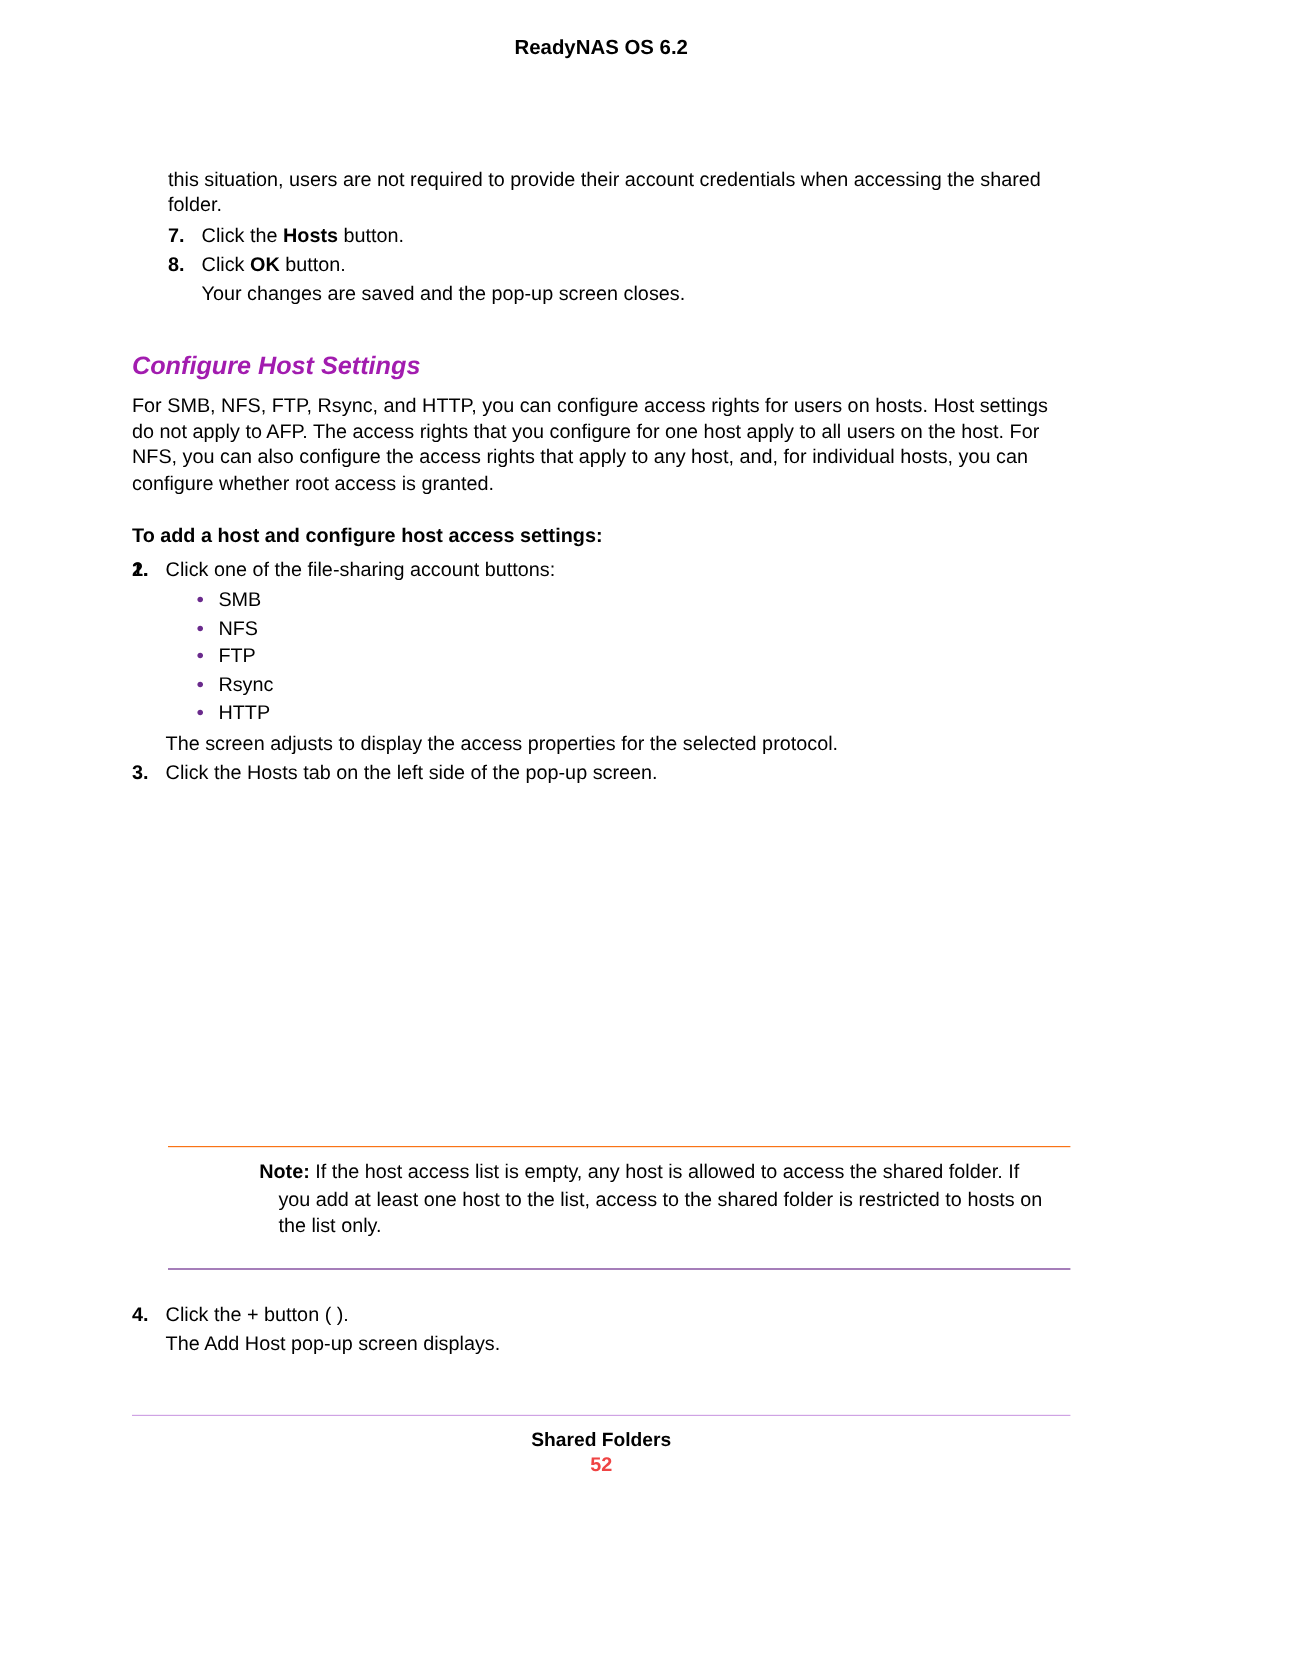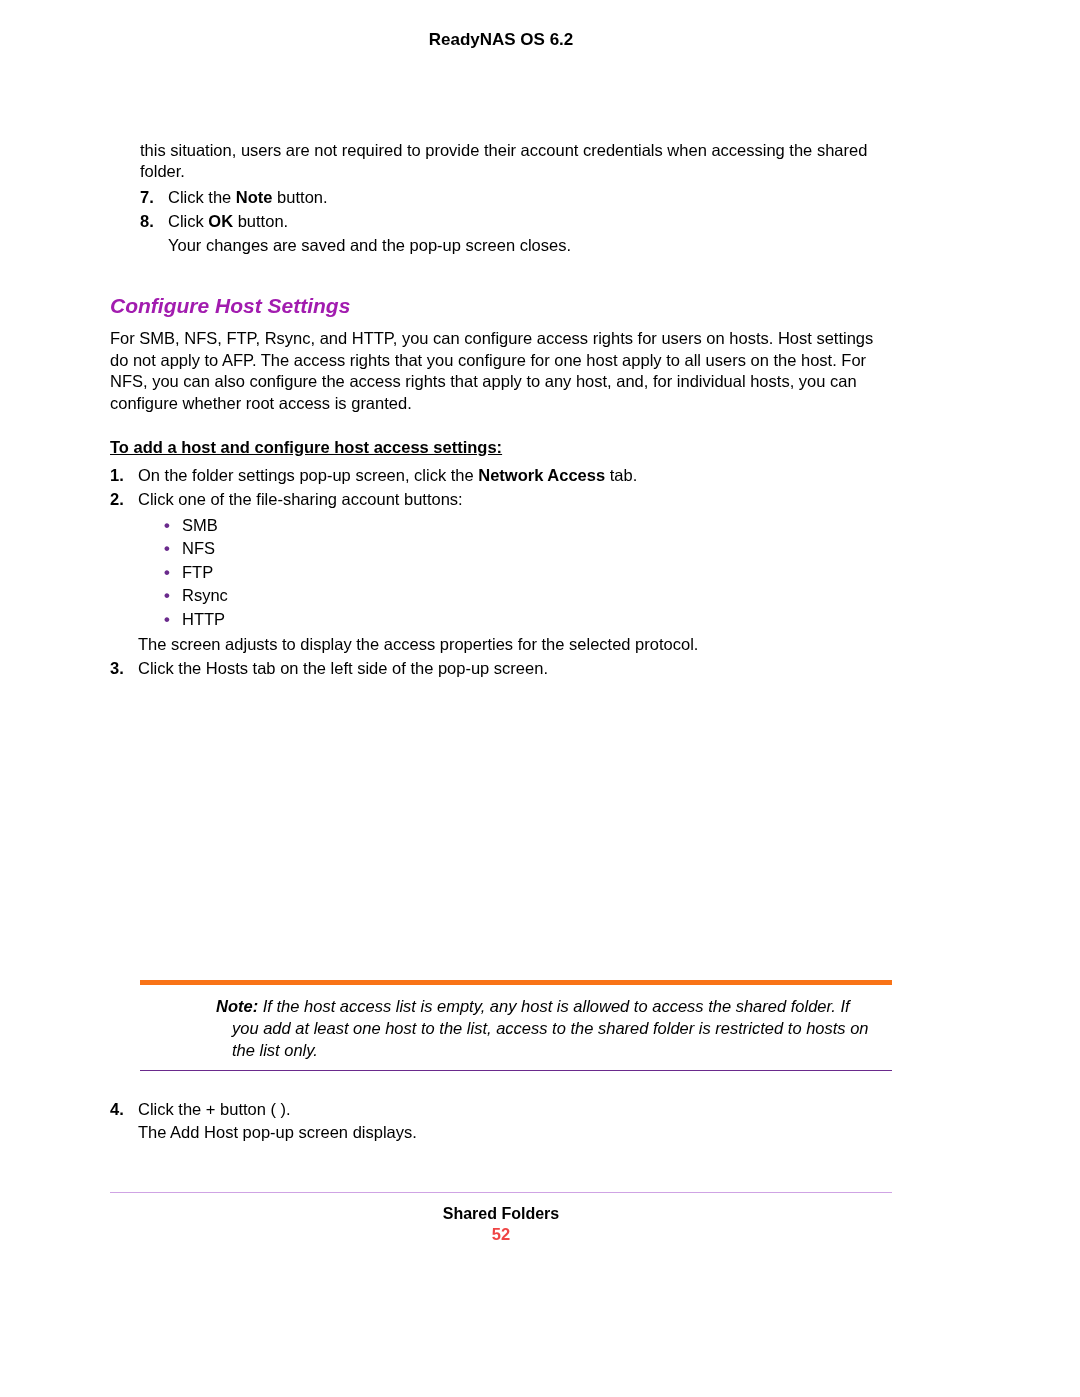--- a/index.html
+++ b/index.html
@@ -54,46 +54,44 @@
     font-style: italic;
     font-weight: bold;
     font-size: 21px;
     margin-top: 38px;
     margin-bottom: 10px;
   }
   .bold-line {
     font-weight: bold;
     margin-top: 24px;
     margin-bottom: 8px;
-    text-decoration: underline;
   }
   ul.bullets {
     list-style: none;
     padding-left: 26px;
     margin: 4px 0;
   }
   ul.bullets li {
     margin: 2px 0;
     position: relative;
     padding-left: 18px;
   }
   ul.bullets li .dot {
     color: #6a2a8c;
     position: absolute;
     left: 0;
     top: 0;
     font-weight: bold;
   }
   .note-block {
-    border-top: 5px solid #f97316;
+    border-top: 1px solid #f97316;
     border-bottom: 1px solid #6a2a8c;
-    padding: 10px 0 8px 0;
+    padding: 10px 0 24px 0;
     margin: 300px 0 28px 30px;
     line-height: 1.35;
-    font-style: italic;
   }
   .note-label {
     font-weight: bold;
     display: inline;
     margin-left: 38px;
   }
   .note-wrap {
     padding-left: 92px;
     text-indent: -54px;
   }
@@ -126,43 +124,40 @@
 
   <div class="doc-header">ReadyNAS OS 6.2</div>
 
   <div class="indent">
     <div class="para">this situation, users are not required to provide their account credentials when accessing the shared folder.</div>
 
     <ol class="main-list">
       <li>
         <span class="num">7.</span>
         <span>
-          <span>Click the </span><b>Note</b><span> button.</span>
+          <span>Click the </span><b>Hosts</b><span> button.</span>
         </span>
       </li>
       <li>
         <span class="num">8.</span>
         <span>
           <span>Click </span><b>OK</b><span> button.</span>
         </span>
         <div class="sub-para">Your changes are saved and the pop-up screen closes.</div>
       </li>
     </ol>
   </div>
 
   <div class="section-heading">Configure Host Settings</div>
   <div class="para">For SMB, NFS, FTP, Rsync, and HTTP, you can configure access rights for users on hosts. Host settings do not apply to AFP. The access rights that you configure for one host apply to all users on the host. For NFS, you can also configure the access rights that apply to any host, and, for individual hosts, you can configure whether root access is granted.</div>
   <div class="bold-line">To add a host and configure host access settings:</div>
 
   <ol class="main-list">
     <li>
       <span class="num">1.</span>
-      <span>
-        <span>On the folder settings pop-up screen, click the </span><b>Network Access</b><span> tab.</span>
-      </span>
     </li>
     <li>
       <span class="num">2.</span>
       <span>Click one of the file-sharing account buttons:</span>
       <ul class="bullets">
         <li><span class="dot">•</span><span>SMB</span></li>
         <li><span class="dot">•</span><span>NFS</span></li>
         <li><span class="dot">•</span><span>FTP</span></li>
         <li><span class="dot">•</span><span>Rsync</span></li>
         <li><span class="dot">•</span><span>HTTP</span></li>

